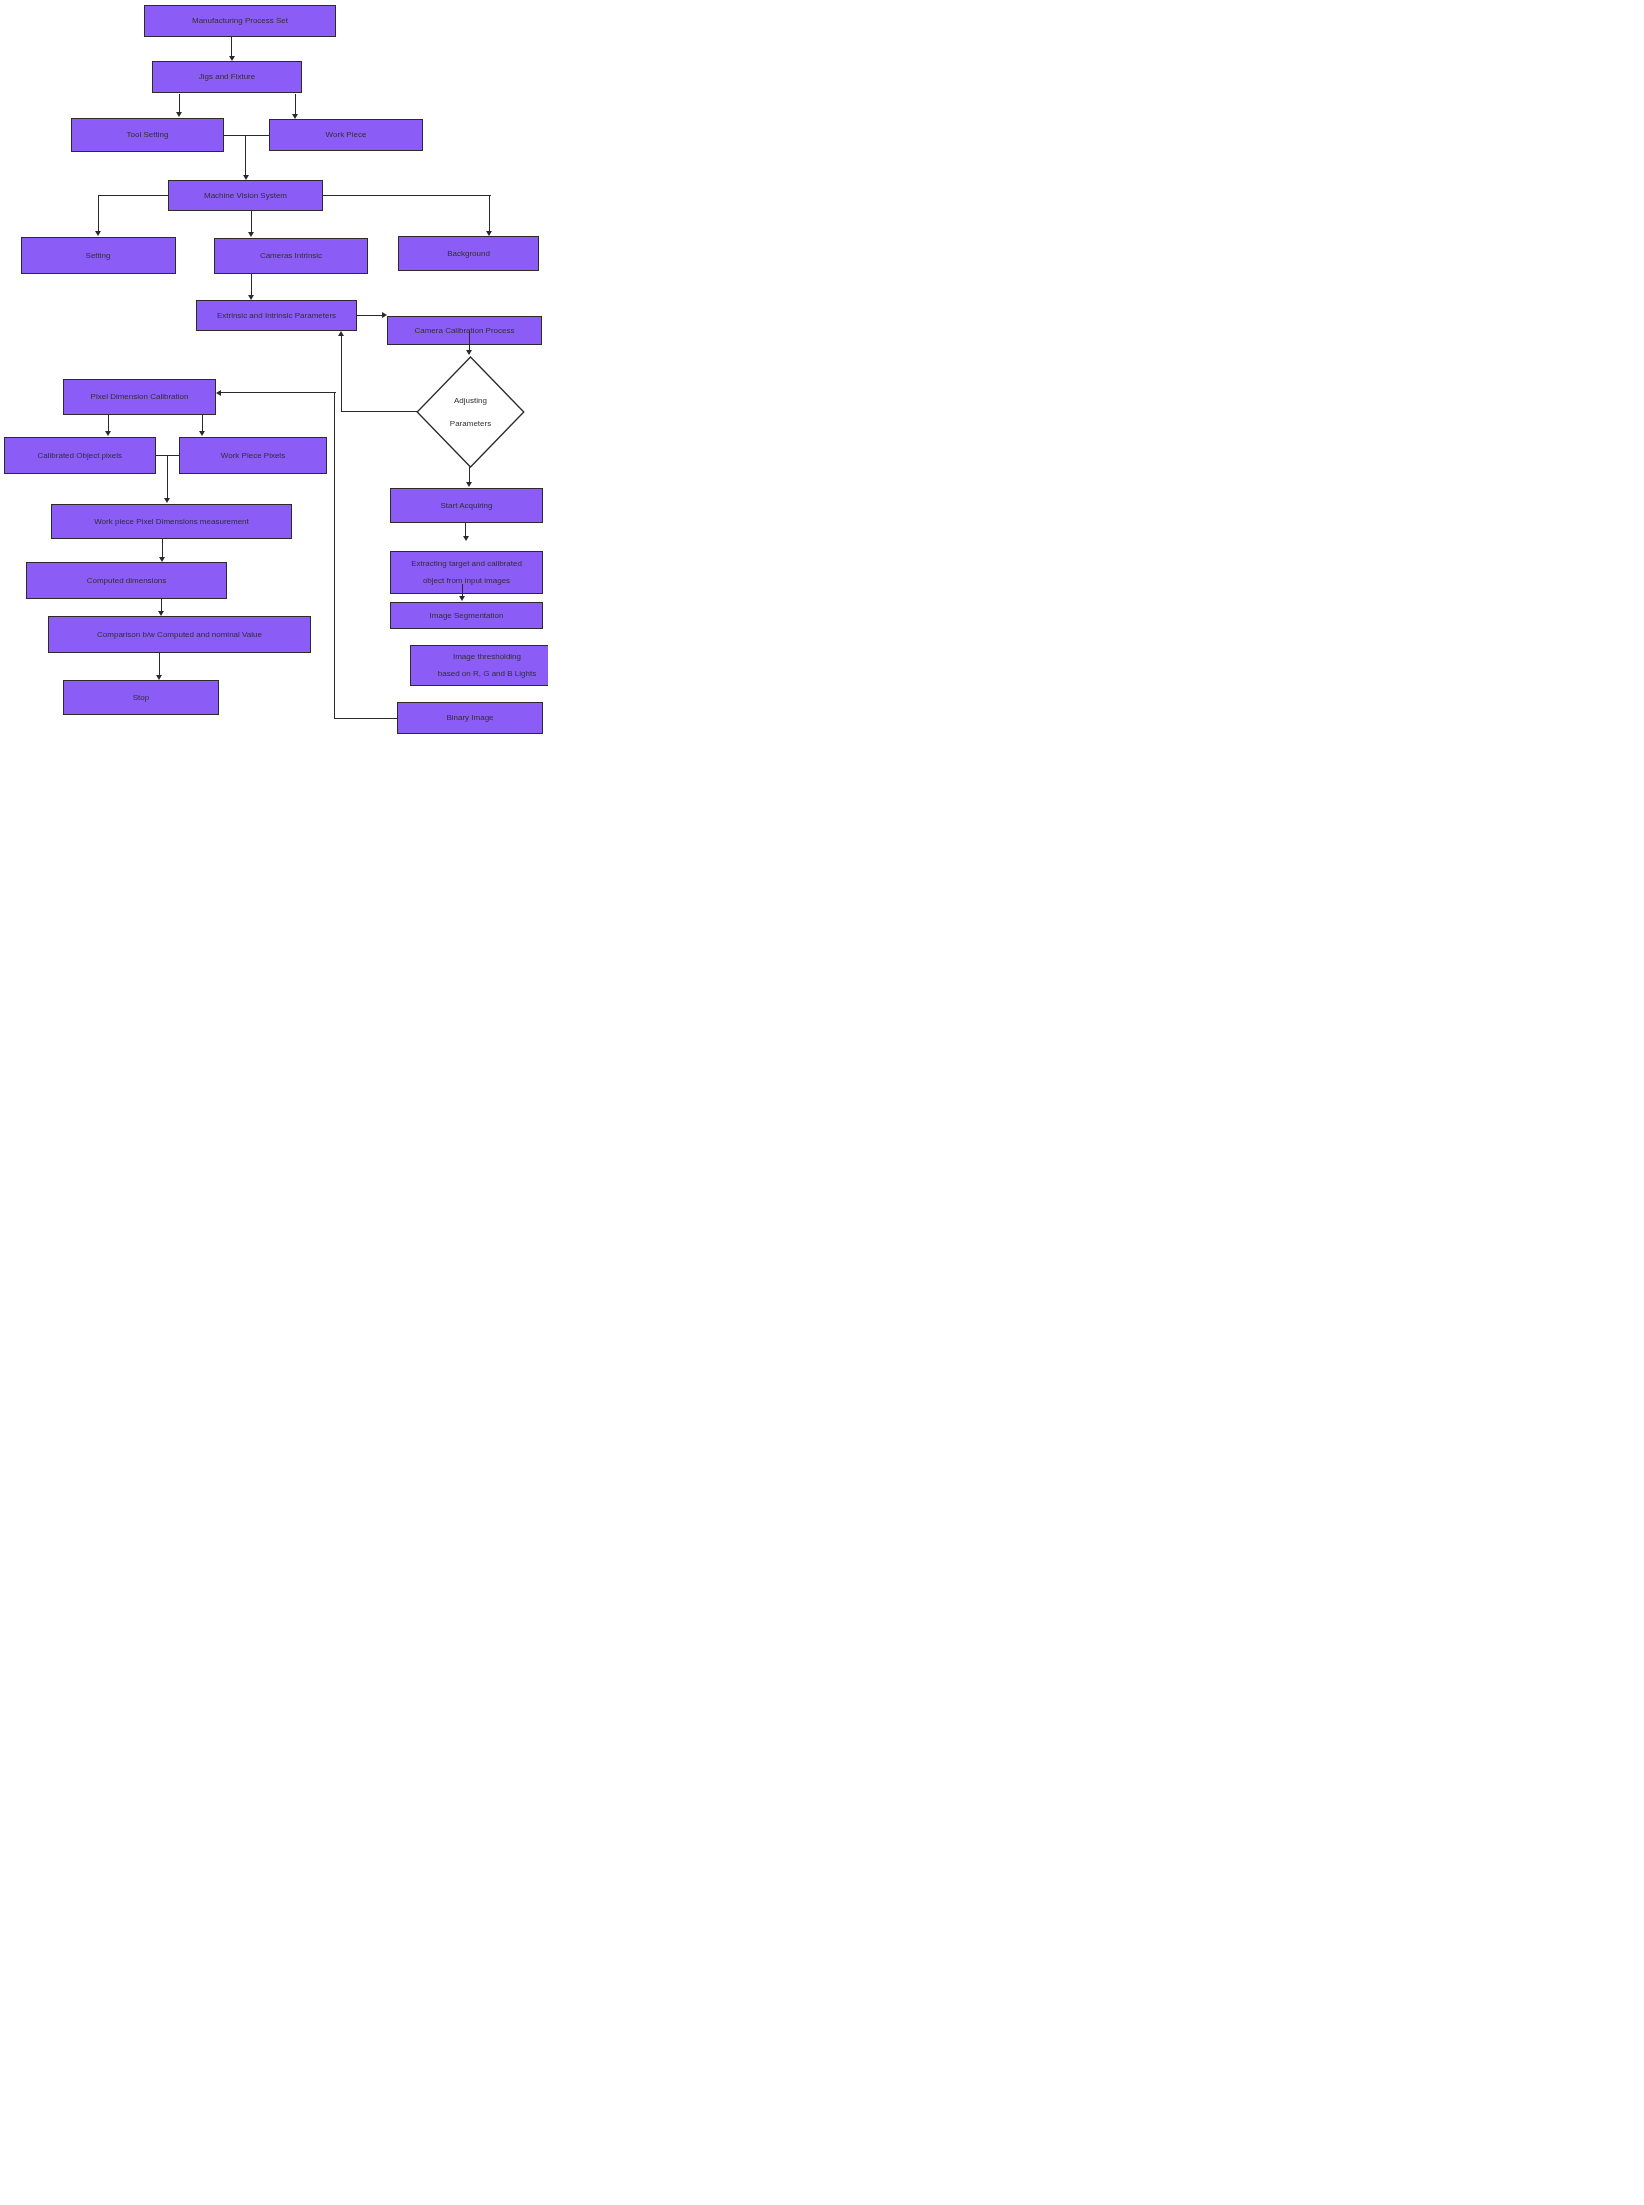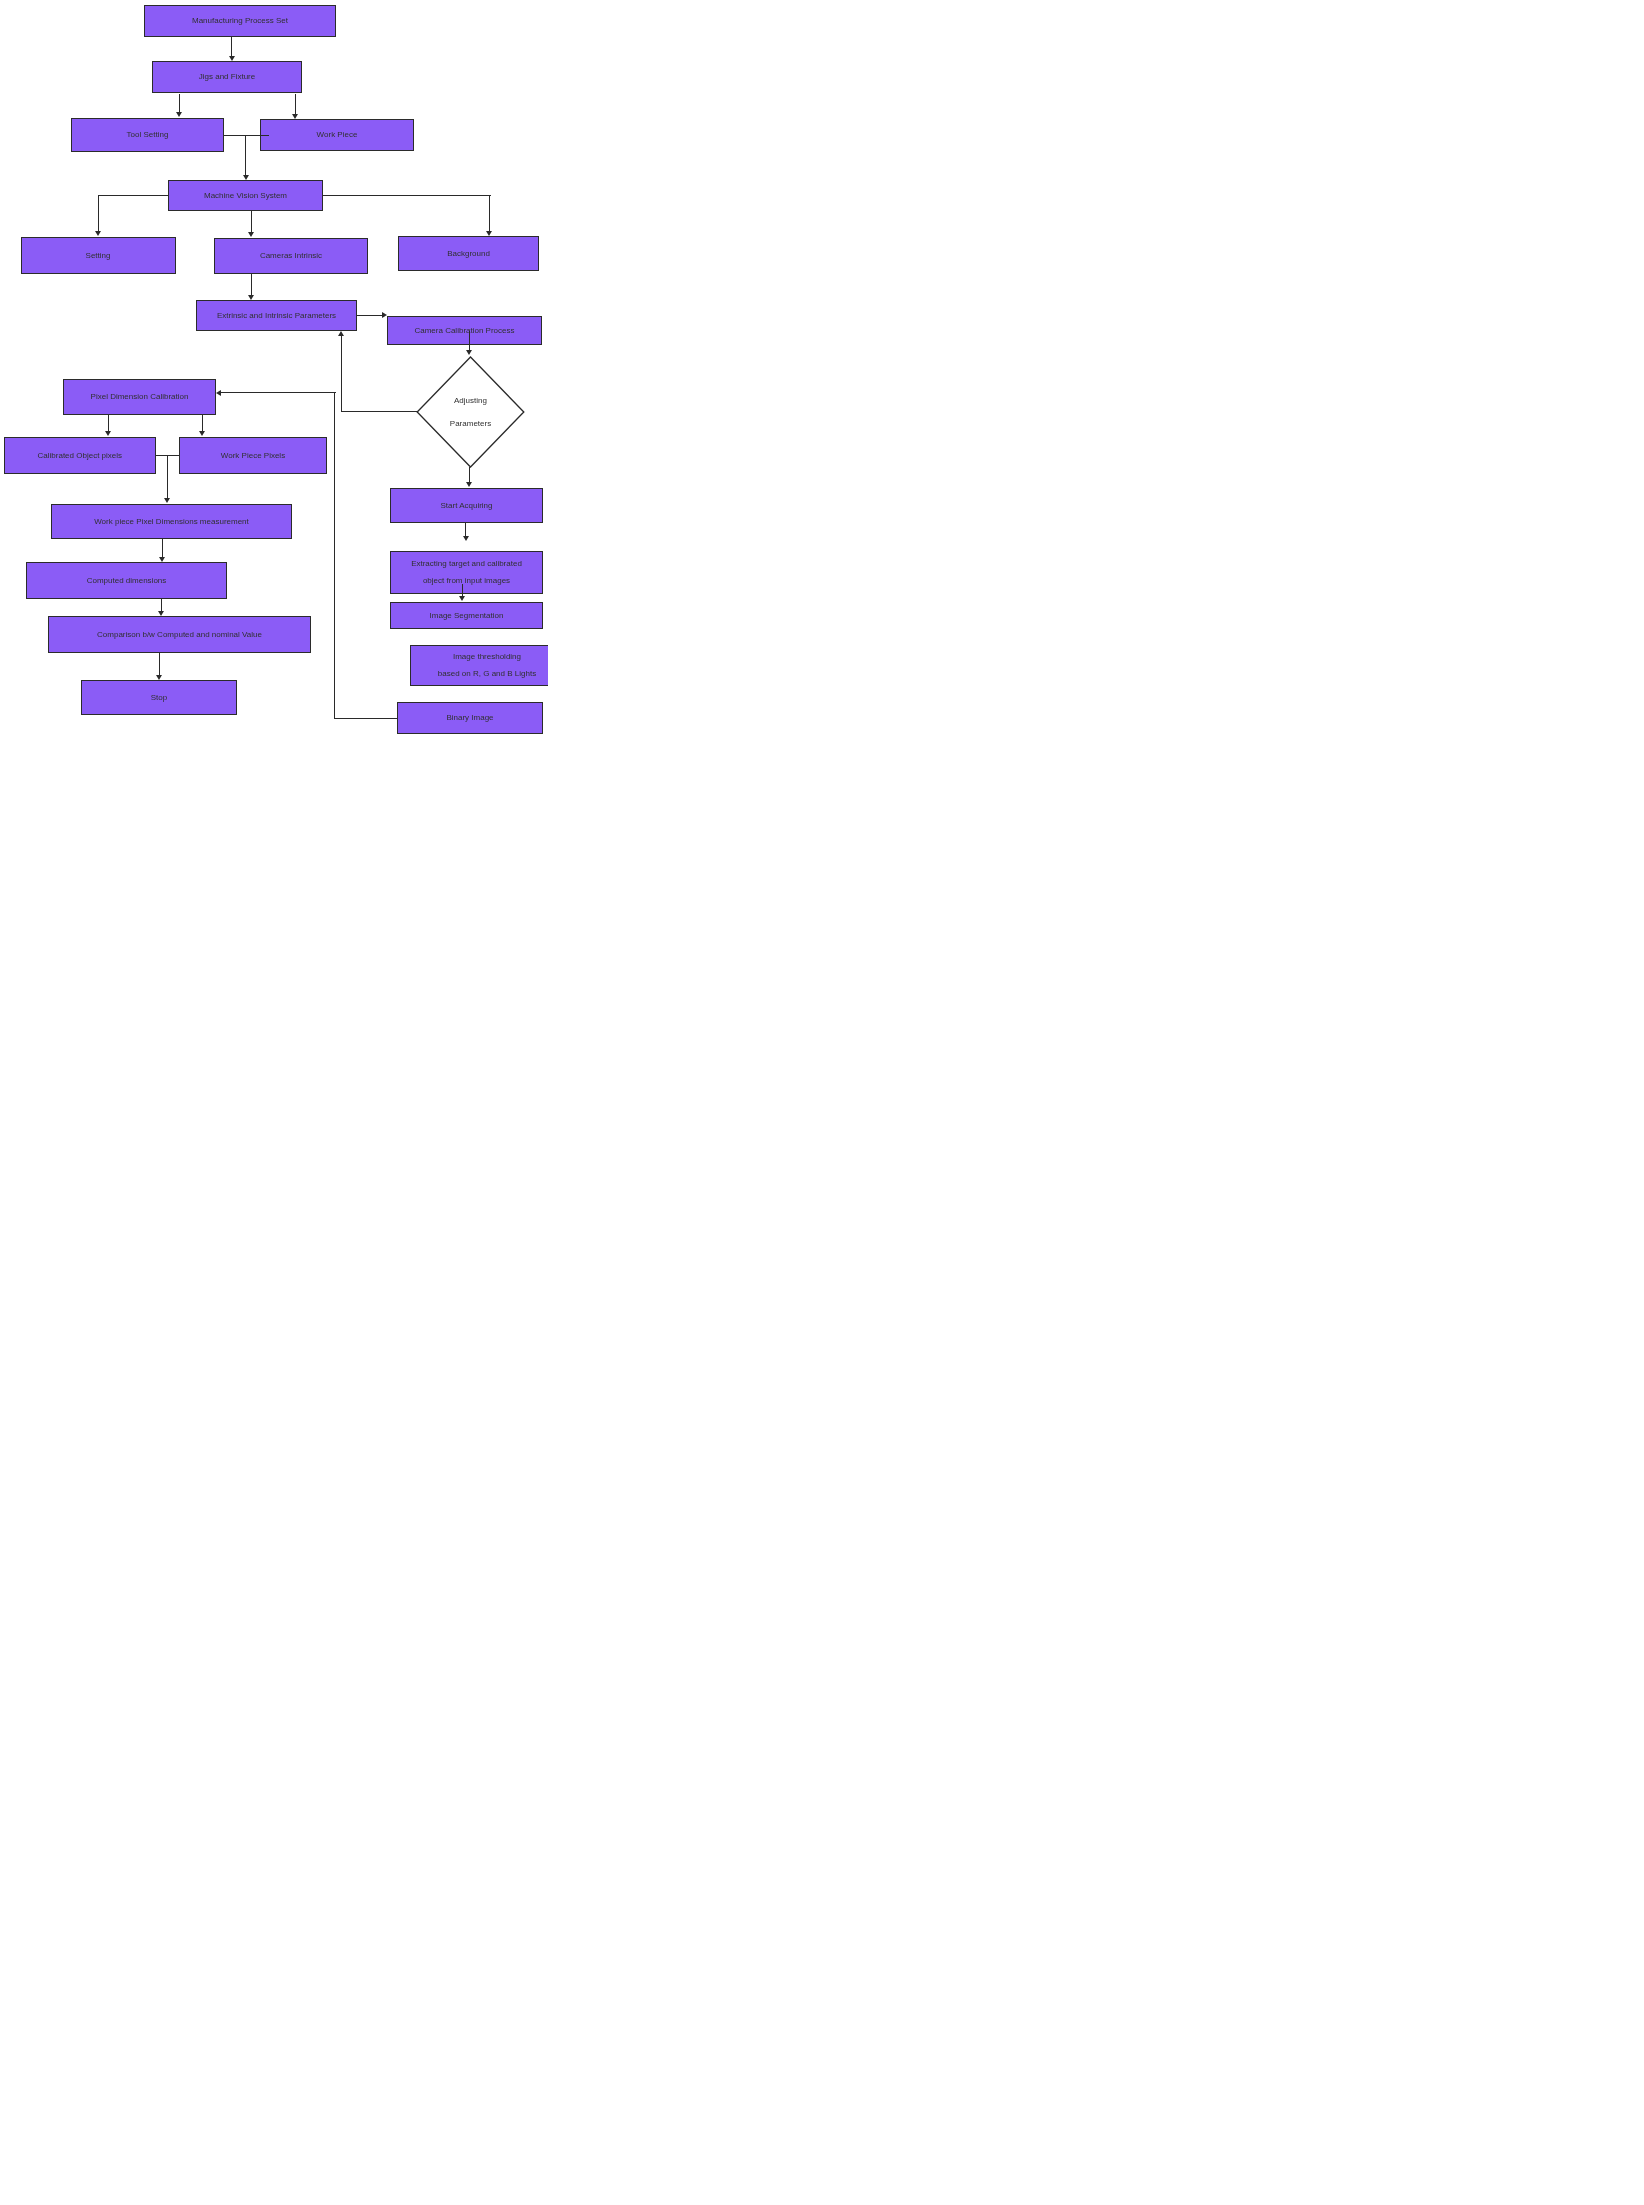--- a/index.html
+++ b/index.html
@@ -48,21 +48,21 @@
 <body>
 
 <div id="canvas">
 
   <div class="node" style="left:144px;top:4.9px;width:192px;height:32px">Manufacturing Process Set</div>
 
   <div class="node" style="left:152px;top:61px;width:150px;height:32px">Jigs and Fixture</div>
 
   <div class="node" style="left:71px;top:118px;width:153px;height:34px">Tool Setting</div>
 
-  <div class="node" style="left:260px;top:119px;width:154px;height:32px">Work Piece</div>
+  <div class="node" style="left:269px;top:119px;width:154px;height:32px">Work Piece</div>
 
   <div class="node" style="left:168px;top:180px;width:155px;height:31px">Machine Vision System</div>
 
   <div class="node" style="left:20.5px;top:237px;width:155px;height:37px">Setting</div>
 
   <div class="node" style="left:214px;top:238px;width:154px;height:36px">Cameras Intrinsic</div>
 
   <div class="node" style="left:398px;top:236px;width:141px;height:35px">Background</div>
 
   <div class="node" style="left:196px;top:300px;width:161px;height:31px">Extrinsic and Intrinsic Parameters</div>
@@ -82,21 +82,21 @@
   <div class="node" style="left:3.8px;top:437px;width:152px;height:37px">Calibrated Object pixels</div>
 
   <div class="node" style="left:179px;top:437px;width:148px;height:37px">Work Piece Pixels</div>
 
   <div class="node" style="left:51px;top:504px;width:241px;height:35px">Work piece Pixel Dimensions measurement</div>
 
   <div class="node" style="left:26px;top:562px;width:201px;height:37px">Computed dimensions</div>
 
   <div class="node" style="left:48px;top:616px;width:263px;height:37px">Comparison b/w Computed and nominal Value</div>
 
-  <div class="node" style="left:81px;top:680px;width:156px;height:35px">Stop</div>
+  <div class="node" style="left:63px;top:680px;width:156px;height:35px">Stop</div>
 
   <div class="node" style="left:390px;top:488px;width:153px;height:35px">Start Acquiring</div>
 
   <div class="node two" style="left:390px;top:551px;width:153px;height:43px">
     <span>Extracting target and calibrated</span>
     <span>object from input images</span>
   </div>
 
   <div class="node" style="left:390px;top:602px;width:153px;height:27px">Image Segmentation</div>
 

